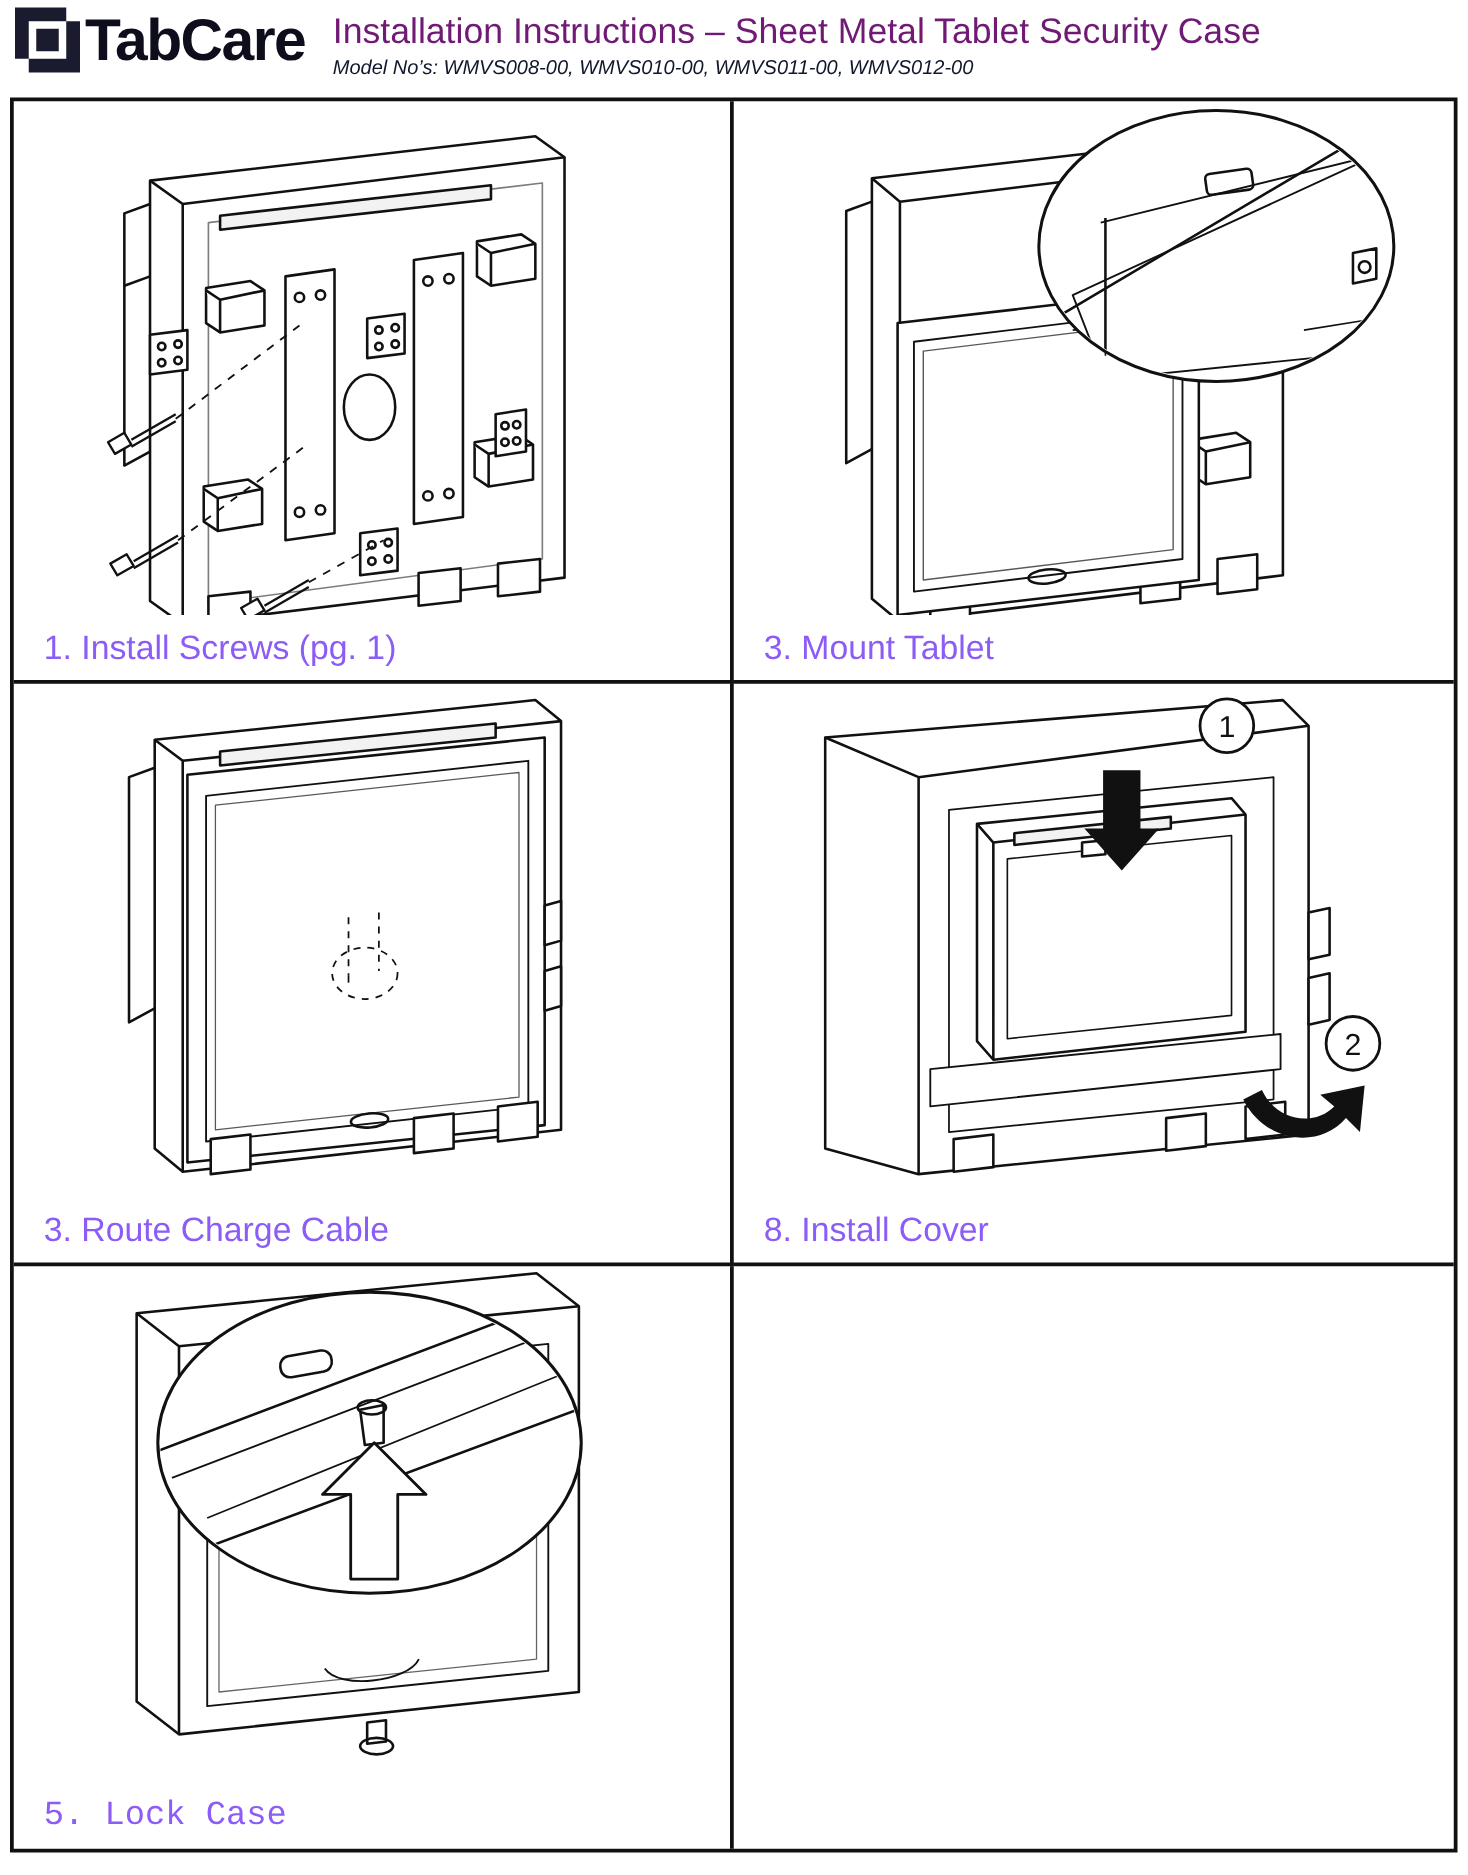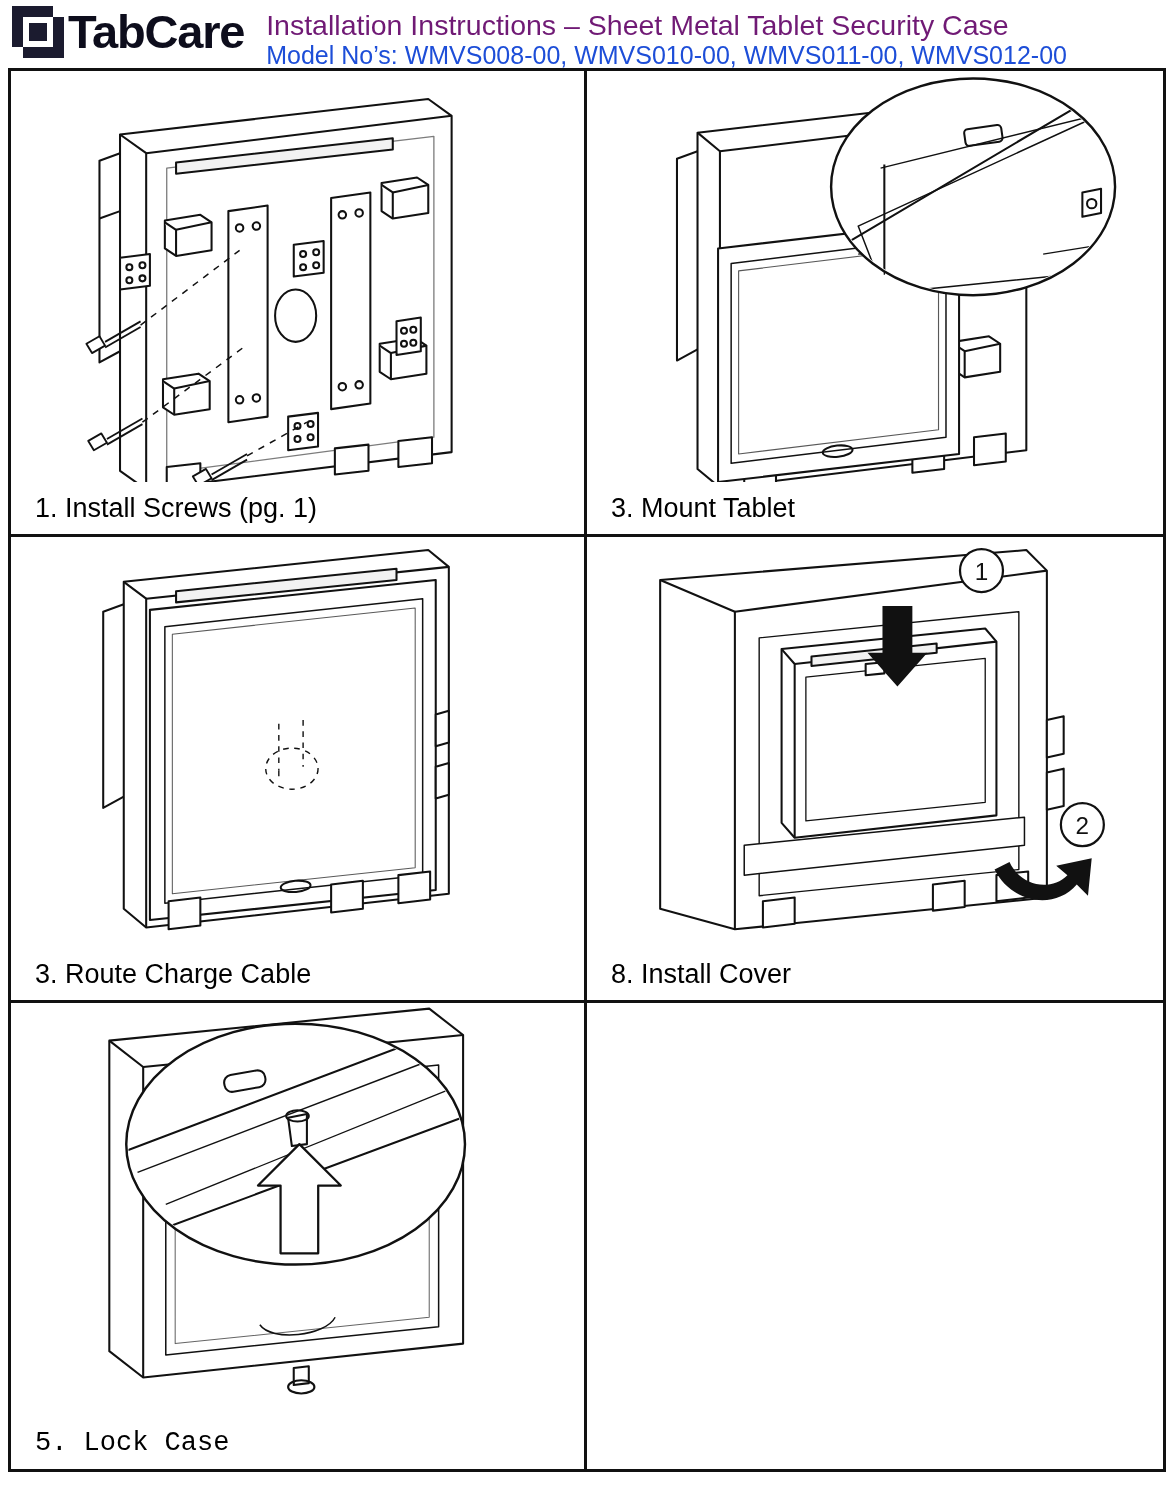--- a/index.html
+++ b/index.html
@@ -19,21 +19,21 @@
     height: 1500px;
     position: relative;
     box-sizing: border-box;
   }
 
   
   .header {
     display: flex;
     align-items: flex-start;
     padding: 4px 10px 6px 12px;
-    height: 68px;
+    height: 78px;
     box-sizing: border-box;
   }
   .brand {
     display: flex;
     align-items: center;
     flex: 0 0 auto;
     margin-top: 2px;
   }
   .brand-mark {
     width: 52px;
@@ -88,24 +88,25 @@
     padding-left: 22px;
     padding-top: 4px;
   }
   .doc-title {
     font-size: 28.5px;
     line-height: 34px;
     color: #701a75;
     white-space: nowrap;
   }
   .doc-subtitle {
-    font-size: 25px;
+    font-size: 16px;
     line-height: 26px;
-    color: #1d4ed8;
+    color: #0f172a;
     white-space: nowrap;
+    font-style: italic;
   }
 
   
   .grid {
     position: relative;
     margin: 0 8px 8px 8px;
     border: 3px solid #111111;
     height: 1404px;
     box-sizing: border-box;
     display: grid;
@@ -129,21 +130,21 @@
     right: 0;
     bottom: 52px;
   }
   .art svg { width: 100%; height: 100%; display: block; }
   .step-label {
     position: absolute;
     left: 24px;
     bottom: 10px;
     font-size: 27px;
     line-height: 32px;
-    color: #000000;
+    color: #8b5cf6;
     white-space: nowrap;
   }
 </style>
 </head>
 <body>
 
 <div class="sheet">
 
   <div class="header">
     <div class="brand">

